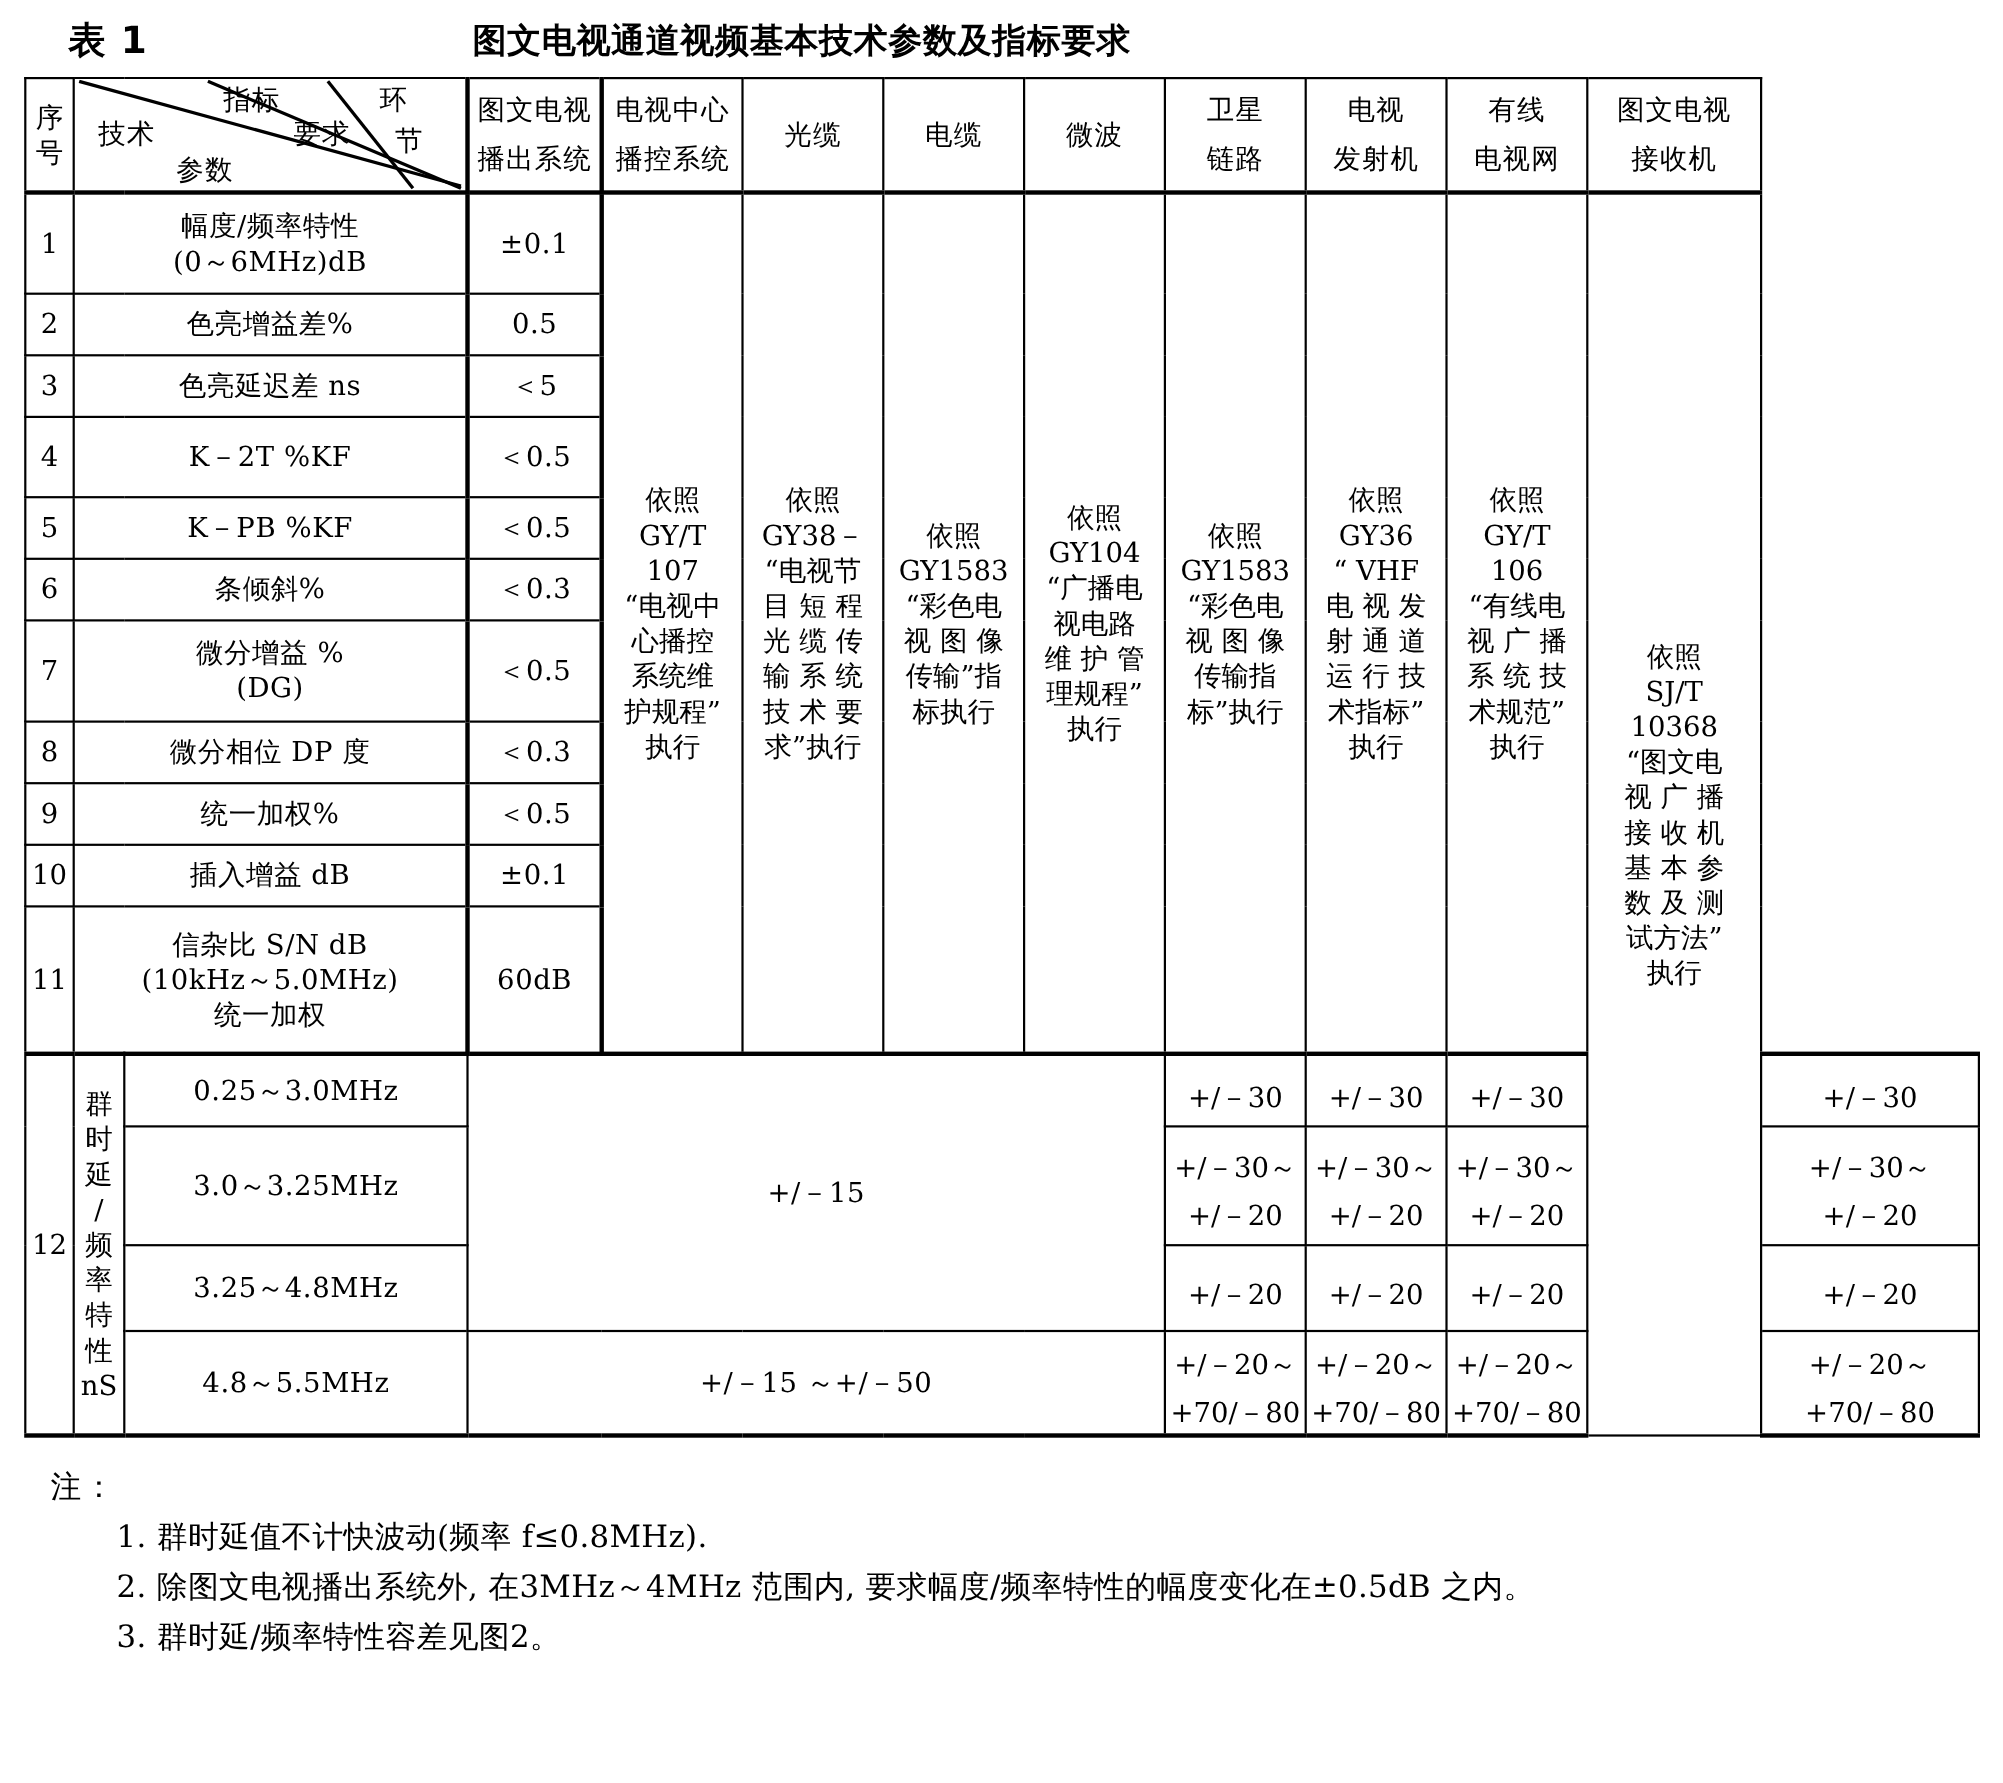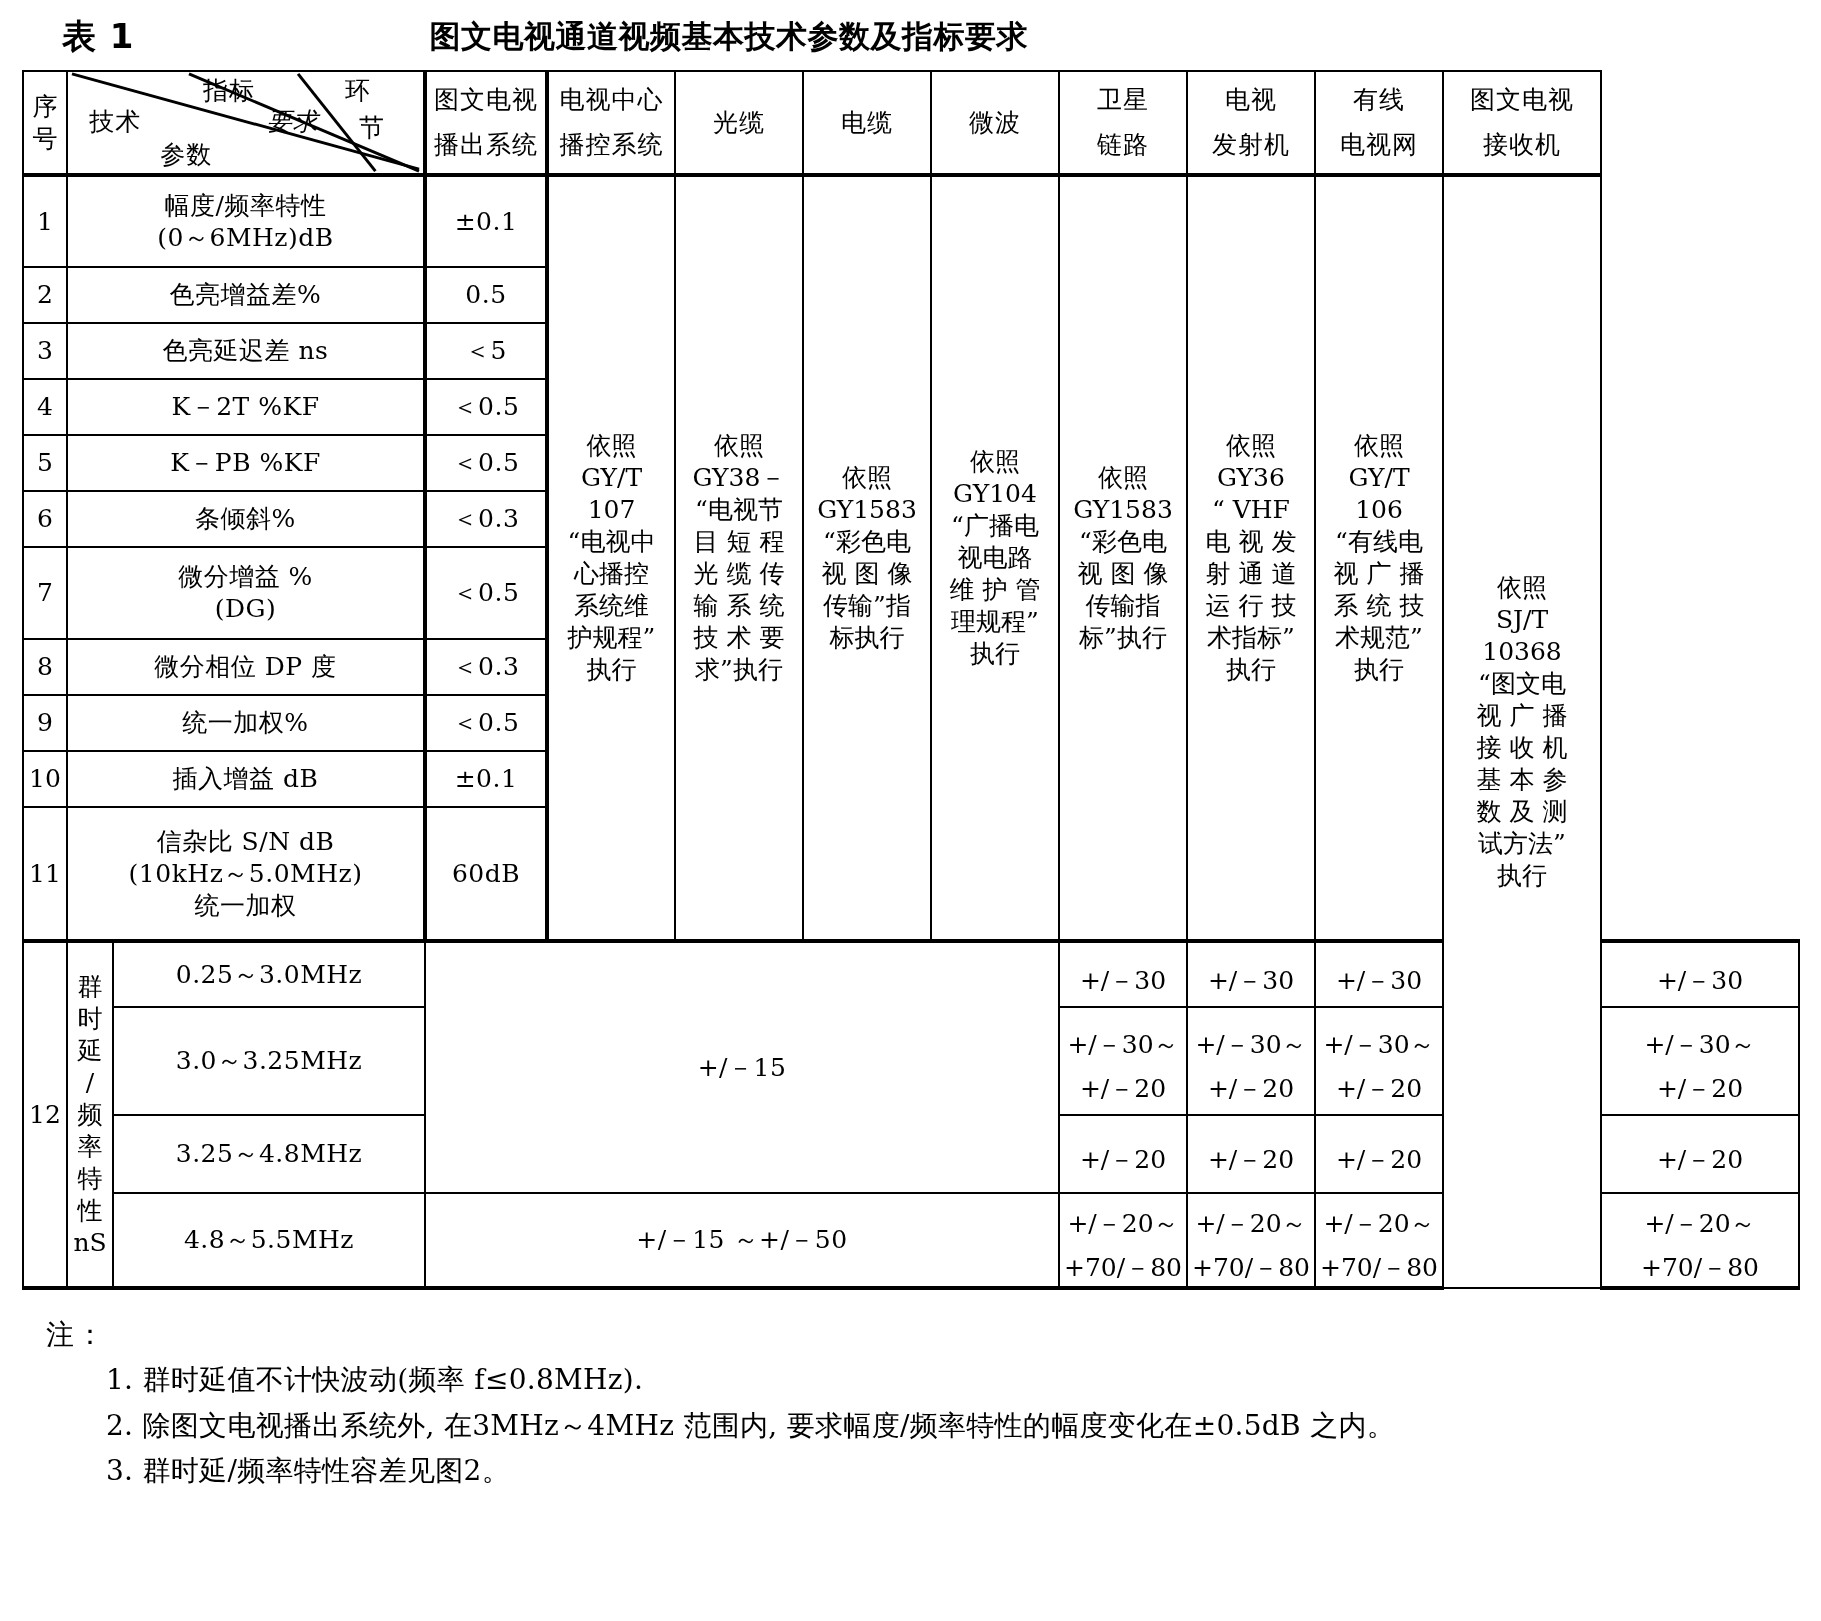--- a/index.html
+++ b/index.html
@@ -79,21 +79,21 @@
   .corner svg { position:absolute; left:0; top:0; width:100%; height:100%; }
   .corner span {
     position: absolute;
     font-size: 25px;
     letter-spacing: 1px;
     white-space: nowrap;
   }
   .c-zhibiao { left: 38%; top: 3px; }
   .c-huan    { left: 78%; top: 3px; }
   .c-jishu   { left: 6%;  top: 34px; }
-  .c-yaoqiu  { left: 56%; top: 34px; font-style: italic; }
+  .c-yaoqiu  { left: 56%; top: 34px; }
   .c-jie     { left: 82%; top: 40px; }
   .c-canshu  { left: 26%; top: 67px; }
 
   .seq { width: 44px; font-size: 25px; }
   .seq2 { font-size: 25px; line-height: 1.1; }
 
   
   .pname {
     text-align: left;
     padding-left: 10px;
@@ -315,21 +315,21 @@
     </tr>
     <tr>
       <td class="seq">3</td>
       <td class="pname thick-r" colspan="2" style="height:56px">
         <span class="ln">色亮延迟差 ns</span>
       </td>
       <td class="val thick-r">＜5</td>
     </tr>
     <tr>
       <td class="seq">4</td>
-      <td class="pname thick-r" colspan="2" style="height:56px">
+      <td class="pname thick-r" colspan="2" style="height:73px">
         <span class="ln">K－2T %KF</span>
       </td>
       <td class="val thick-r">＜0.5</td>
     </tr>
     <tr>
       <td class="seq">5</td>
       <td class="pname thick-r" colspan="2" style="height:56px">
         <span class="ln">K－PB %KF</span>
       </td>
       <td class="val thick-r">＜0.5</td>

